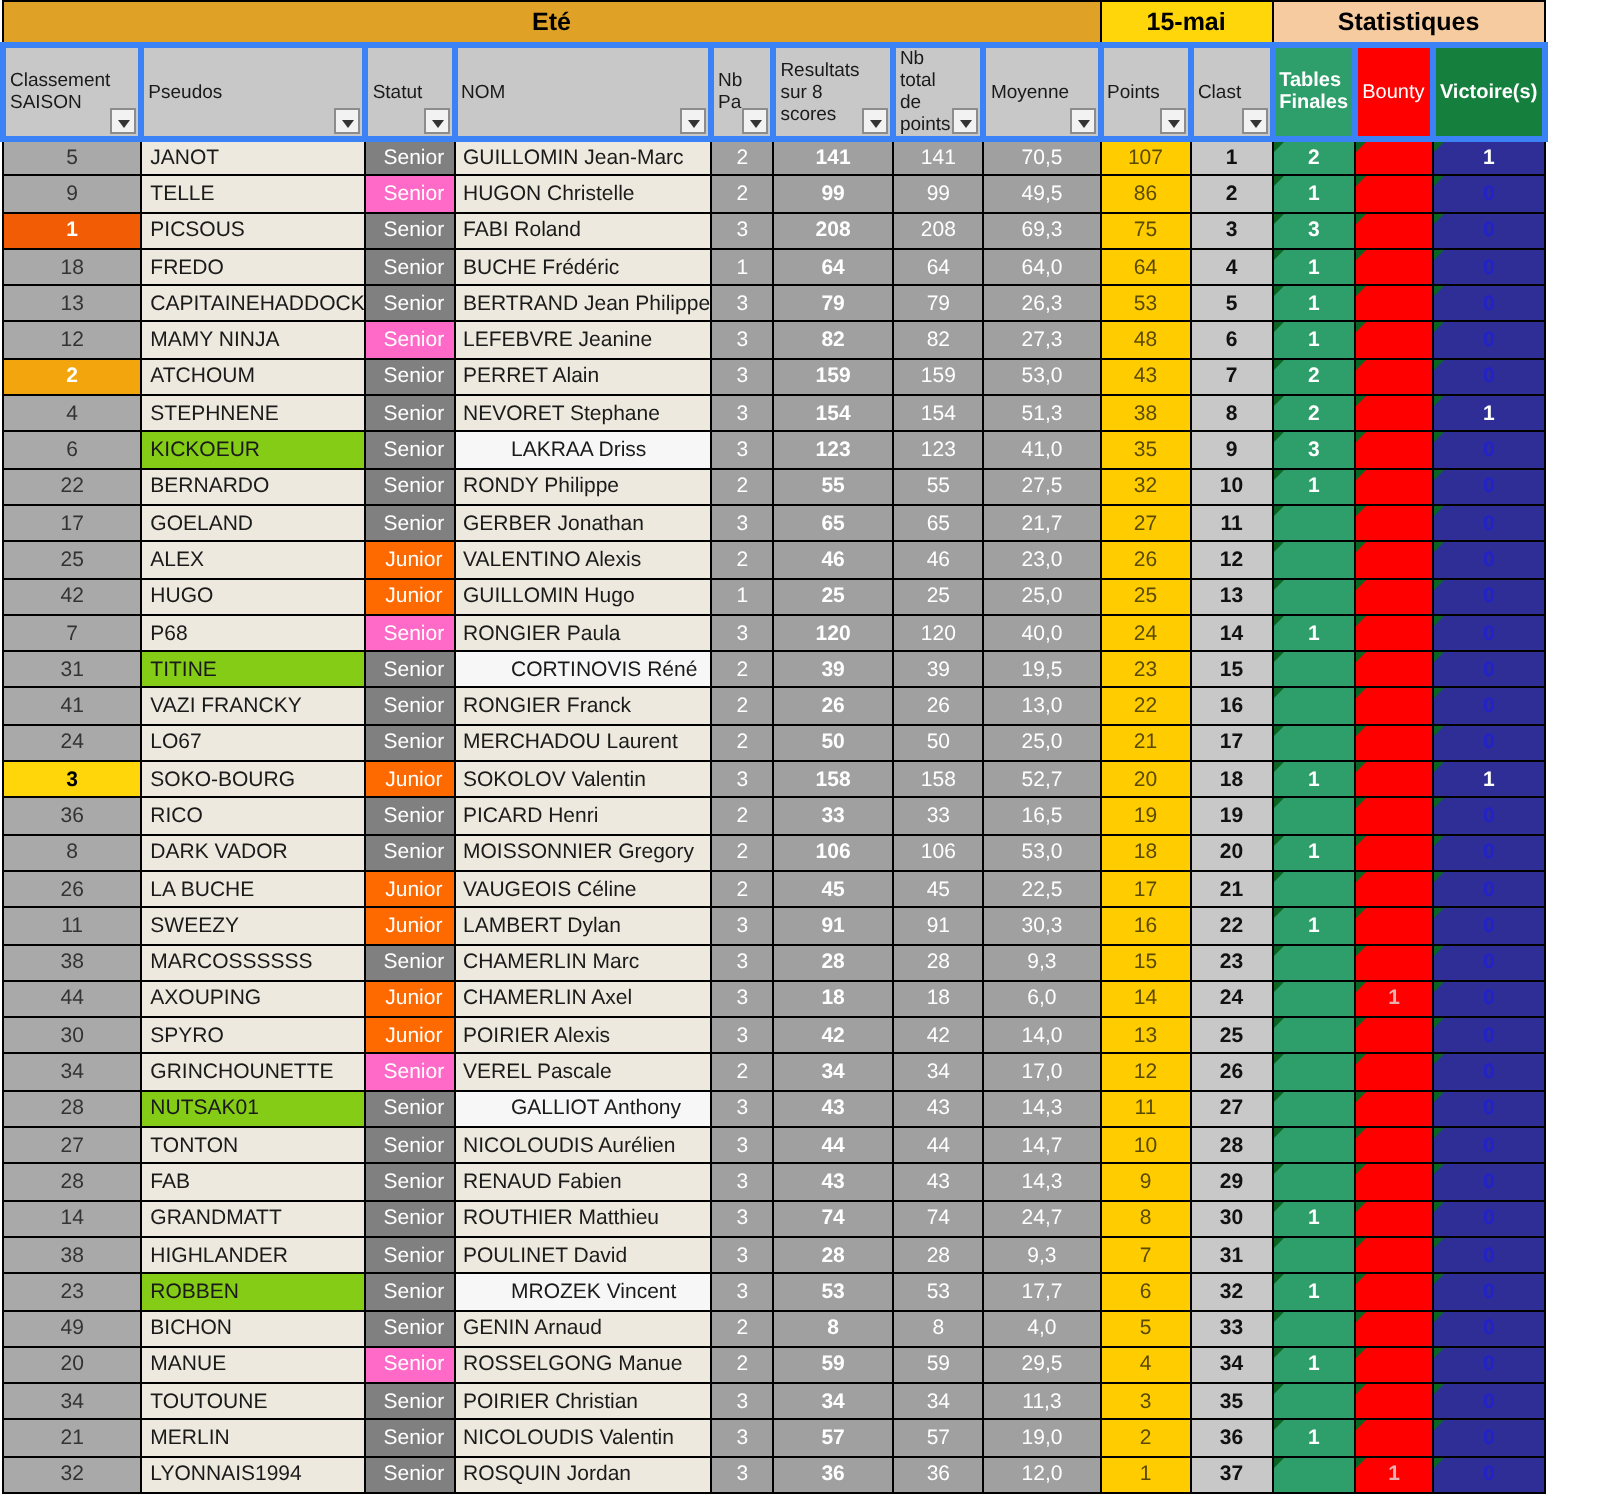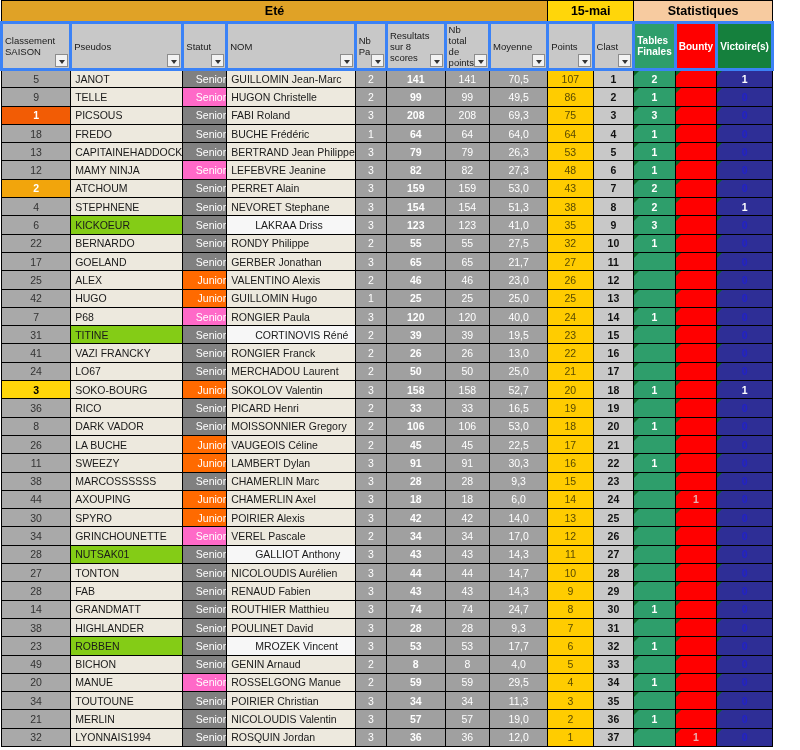--- a/index.html
+++ b/index.html
@@ -38,21 +38,21 @@
     text-align:left;
     vertical-align:middle;
     font-size:9.5px;
     color:#1a1a1a;
     position:relative;
     padding:0 14px 0 2px;
     line-height:11px;
     overflow:hidden;
   }
   .hdr td.tf  { background:#2E9E6B; color:#fff; font-weight:bold; font-size:10px; padding:0 2px;}
-  .hdr td.bty { background:#FF0000;  color:#fff; font-weight:bold; font-size:10px; padding:12px 2px;}
+  .hdr td.bty { background:#FF0000;  color:#fff; font-weight:normal; font-size:10px; padding:12px 2px;}
   .hdr td.vic { background:#15803d;  color:#fff; font-weight:bold; font-size:10px; padding:0 2px;}
   
   .filt {
     position:absolute; right:1px; bottom:1px;
     width:13px; height:13px;
     background:#F2F2F2;
     border:1px solid #8c8c8c;
     cursor:pointer;
   }
   .filt::after {
@@ -73,21 +73,21 @@
     white-space:nowrap;
   }
   td.c-rank { background:#A9A9A9; color:#333; text-align:center; font-size:11px; }
   td.c-rank.g1 { background:#F25C05; color:#fff; font-weight:bold; }
   td.c-rank.g2 { background:#F2A50C; color:#fff; font-weight:bold; }
   td.c-rank.g3 { background:#FFD60A; color:#000; font-weight:bold; }
 
   td.c-pseudo { background:#EDE9DE; color:#1a1a1a; text-align:left; padding-left:4px; font-size:10.5px;}
   td.c-pseudo.alt { background:#84cc16; }
 
-  td.c-statut { color:#fff; text-align:right; padding-left:4px; font-size:9.5px;}
+  td.c-statut { color:#fff; text-align:center; padding-left:4px; font-size:9.5px;}
   td.c-statut.s-senior { background:#808080; }
   td.c-statut.s-senior-f { background:#FF69C8; }
   td.c-statut.s-junior { background:#FF6A00; }
 
   td.c-nom { background:#EDE9DE; color:#1a1a1a; text-align:left; padding-left:4px; font-size:10.5px;}
   td.c-nom.alt { background:#F7F7F7;padding-left:28px; }
 
   td.c-nbpa  { background:#A0A0A0; color:#fff; text-align:center; font-size:10px;}
   td.c-res8  { background:#A0A0A0; color:#fff; text-align:center; font-weight:bold; font-size:12px;}
   td.c-nbtot { background:#A0A0A0; color:#fff; text-align:center; font-size:10px;}

